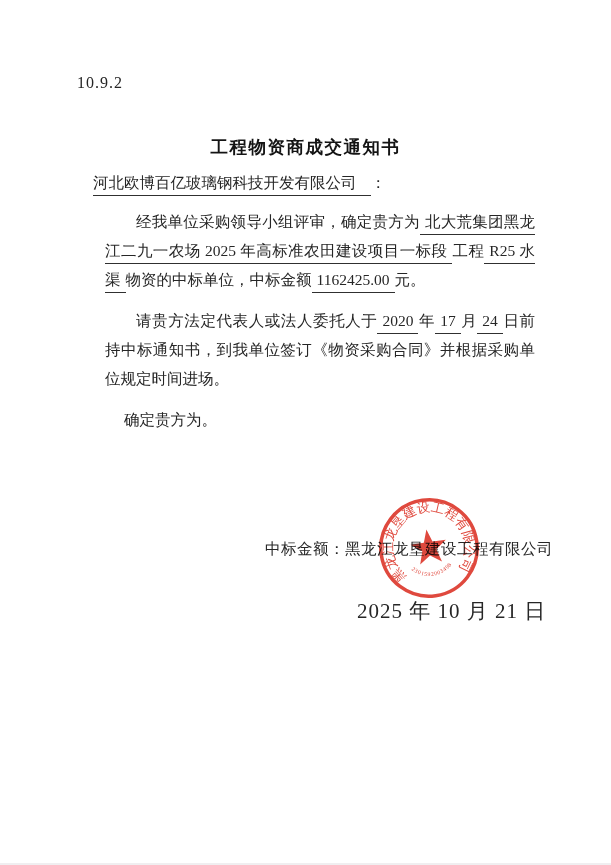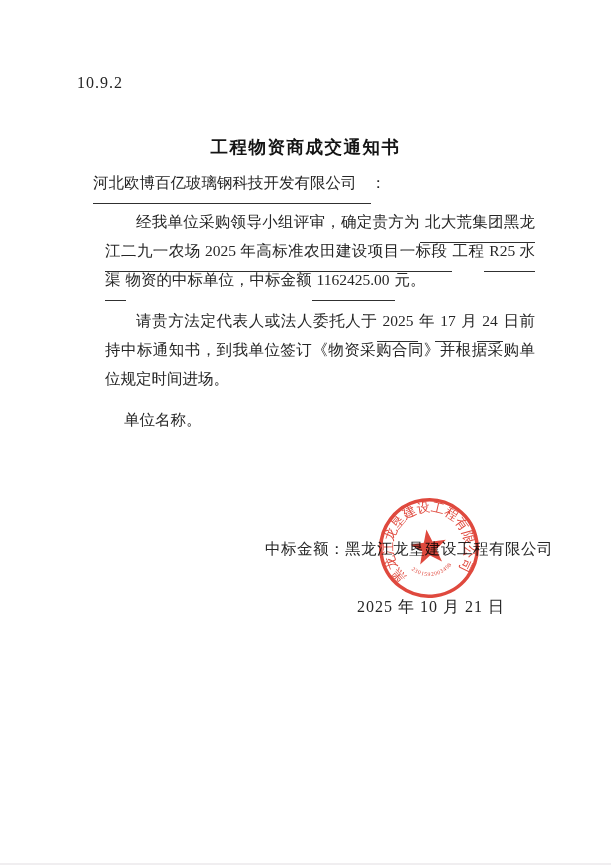--- a/index.html
+++ b/index.html
@@ -41,36 +41,36 @@
     font-size: 15.5px;
     line-height: 29px;
     text-align: justify;
   }
   .addressee-line { margin: 0; }
   .para { margin: 12px; text-indent: 31px; }
   .para-first { margin-top: 10px; }
   .closing-line { margin: 0; text-indent: 31px; }
   .blank {
     border-bottom: 1px solid #303030;
-    padding-bottom: 12px;
+    padding-bottom: 4px;
   }
   .blank-pad { padding-left: 5px; padding-right: 5px; }
   .addressee-u { padding-right: 14px; }
   .signature-line {
     position: absolute;
     left: 265px;
     top: 539px;
     font-size: 15.5px;
     letter-spacing: 0.5px;
   }
   .date-line {
     position: absolute;
     left: 357px;
     top: 597px;
-    font-size: 16px;
+    font-size: 21px;
     letter-spacing: 1px;
   }
   .seal {
     position: absolute;
     left: 377px;
     top: 496px;
     width: 104px;
     height: 104px;
     transform: rotate(-8deg);
     opacity: 0.92;
@@ -89,23 +89,23 @@
   <div class="doc-number">10.9.2</div>
 
   <div class="title">工程物资商成交通知书</div>
 
   <div class="body-block">
 
     <p class="addressee-line"><span class="blank addressee-u">河北欧博百亿玻璃钢科技开发有限公司</span><span>：</span></p>
 
     <p class="para para-first"><span>经我单位采购领导小组评审，确定贵方为</span><span class="blank blank-pad">北大荒集团黑龙江二九一农场 2025 年高标准农田建设项目一标段</span><span>工程</span><span class="blank blank-pad">R25 水渠</span><span>物资的中标单位，中标金额</span><span class="blank blank-pad">1162425.00</span><span>元。</span></p>
 
-    <p class="para"><span>请贵方法定代表人或法人委托人于</span><span class="blank blank-pad">2025</span><span>年</span><span class="blank blank-pad">17</span><span>月</span><span class="blank blank-pad">24</span><span>日前持中标通知书，到我单位签订《物资采购合同》并根据采购单位规定时间进场。</span></p>
+    <p class="para"><span>请贵方法定代表人或法人委托人于</span><span class="blank blank-pad">2020</span><span>年</span><span class="blank blank-pad">17</span><span>月</span><span class="blank blank-pad">24</span><span>日前持中标通知书，到我单位签订《物资采购合同》并根据采购单位规定时间进场。</span></p>
 
-    <p class="closing-line">单位名称。</p>
+    <p class="closing-line">确定贵方为。</p>
   </div>
 
   <div class="signature-line"><span>中标金额：</span><span>黑龙江龙垦建设工程有限公司</span></div>
 
   <div class="date-line">2025 年 10 月 21 日</div>
 
   <svg class="seal" viewBox="0 0 100 100" xmlns="http://www.w3.org/2000/svg">
     <circle cx="50" cy="50" r="46.3" fill="none" stroke="#dd392d" stroke-width="3.4"></circle>
     <defs>
       <path id="sealTextArc" d="M 29.9 78.7 A 35 35 0 1 1 70.1 78.7" fill="none"></path>

